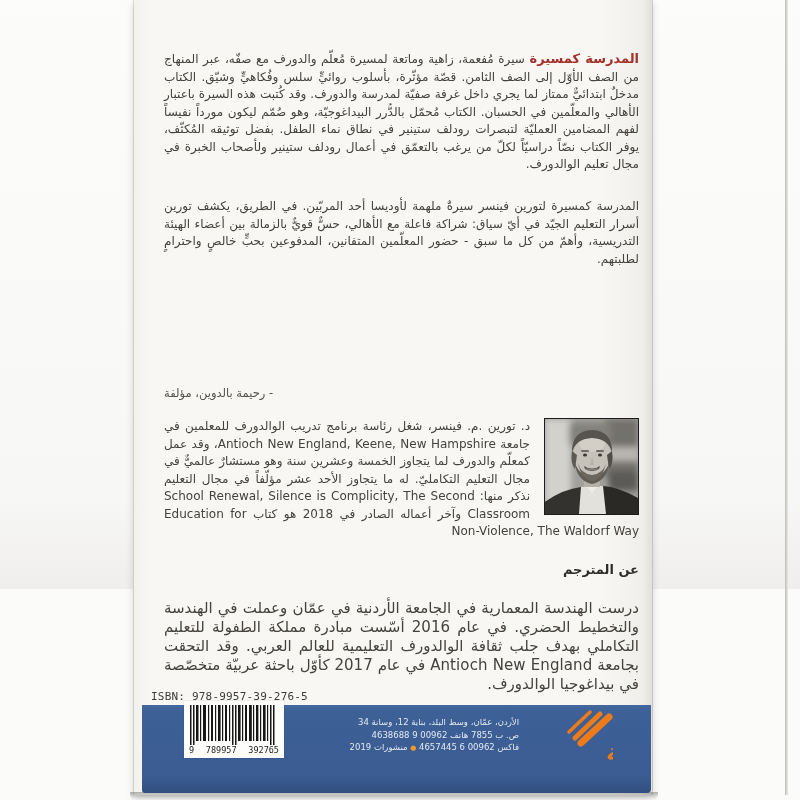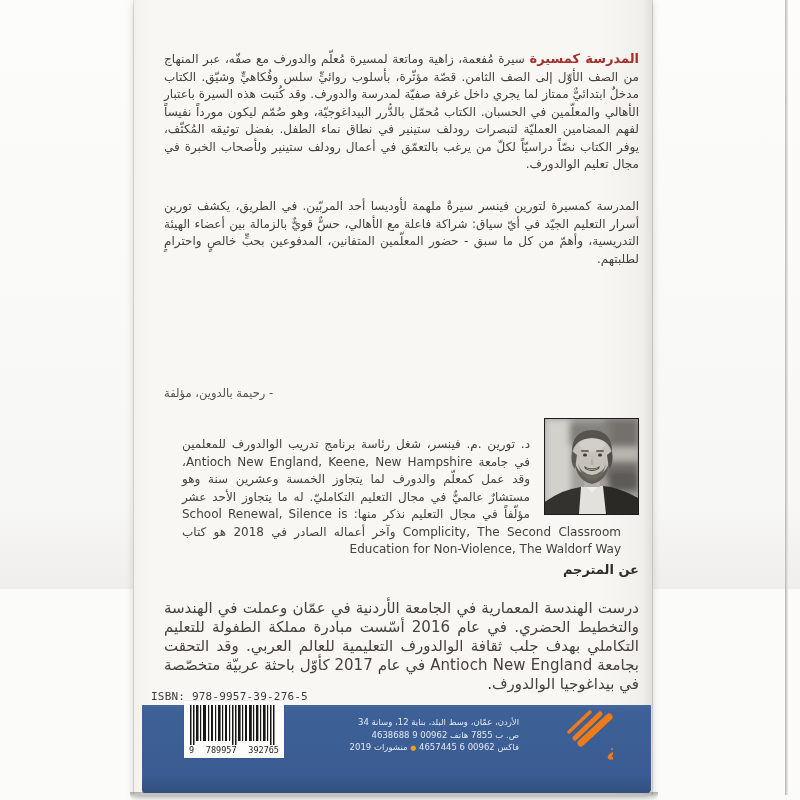--- a/index.html
+++ b/index.html
@@ -15,21 +15,21 @@
   .book-right-edge{position:absolute;left:651px;top:0;width:3px;height:795px;
         background:linear-gradient(90deg,#bdbbb6,#eceae6);}
   .para{position:absolute;left:30px;right:13px;direction:rtl;text-align:justify;
         font-size:12px;line-height:17.5px;color:#45423e;letter-spacing:.1px;}
   .para .lead-red{color:#a5302a;font-weight:bold;font-size:13px;}
   .attrib{position:absolute;left:30px;right:13px;direction:rtl;text-align:left;
         font-size:11.5px;color:#55524d;}
   .bio-wrap{position:absolute;left:30px;right:13px;top:418px;direction:rtl;}
   .author-photo{float:right;width:93px;height:95px;margin-left:14px;margin-bottom:6px;
         border:1px solid #1c1c1c;background:#9a9a9a;}
-  .bio-text{direction:rtl;text-align:justify;font-size:12px;line-height:17.5px;color:#45423e;margin:18px;}
+  .bio-text{direction:rtl;text-align:justify;font-size:12px;line-height:17.5px;color:#45423e;margin:0;}
   .section-heading{position:absolute;right:13px;top:562px;direction:rtl;
         font-size:13px;font-weight:bold;color:#2f2d2a;}
   
   .isbn-label{position:absolute;left:17px;top:690px;direction:ltr;
         font-size:11px;color:#3b3b3b;letter-spacing:.2px;font-family:"DejaVu Sans Mono",monospace;}
   .barcode-box{position:absolute;left:50px;top:701px;width:100px;height:57px;background:#fdfdfc;
         box-shadow:0 0 0 1px rgba(0,0,0,.04);padding:0;z-index:3;}
   .barcode-bars{display:block;margin:4px auto 0;}
   .barcode-digits{display:flex;justify-content:space-between;direction:ltr;
         padding:0 5px;font-family:"DejaVu Sans Mono",monospace;font-size:8.5px;color:#1d1d1d;line-height:10px;}

